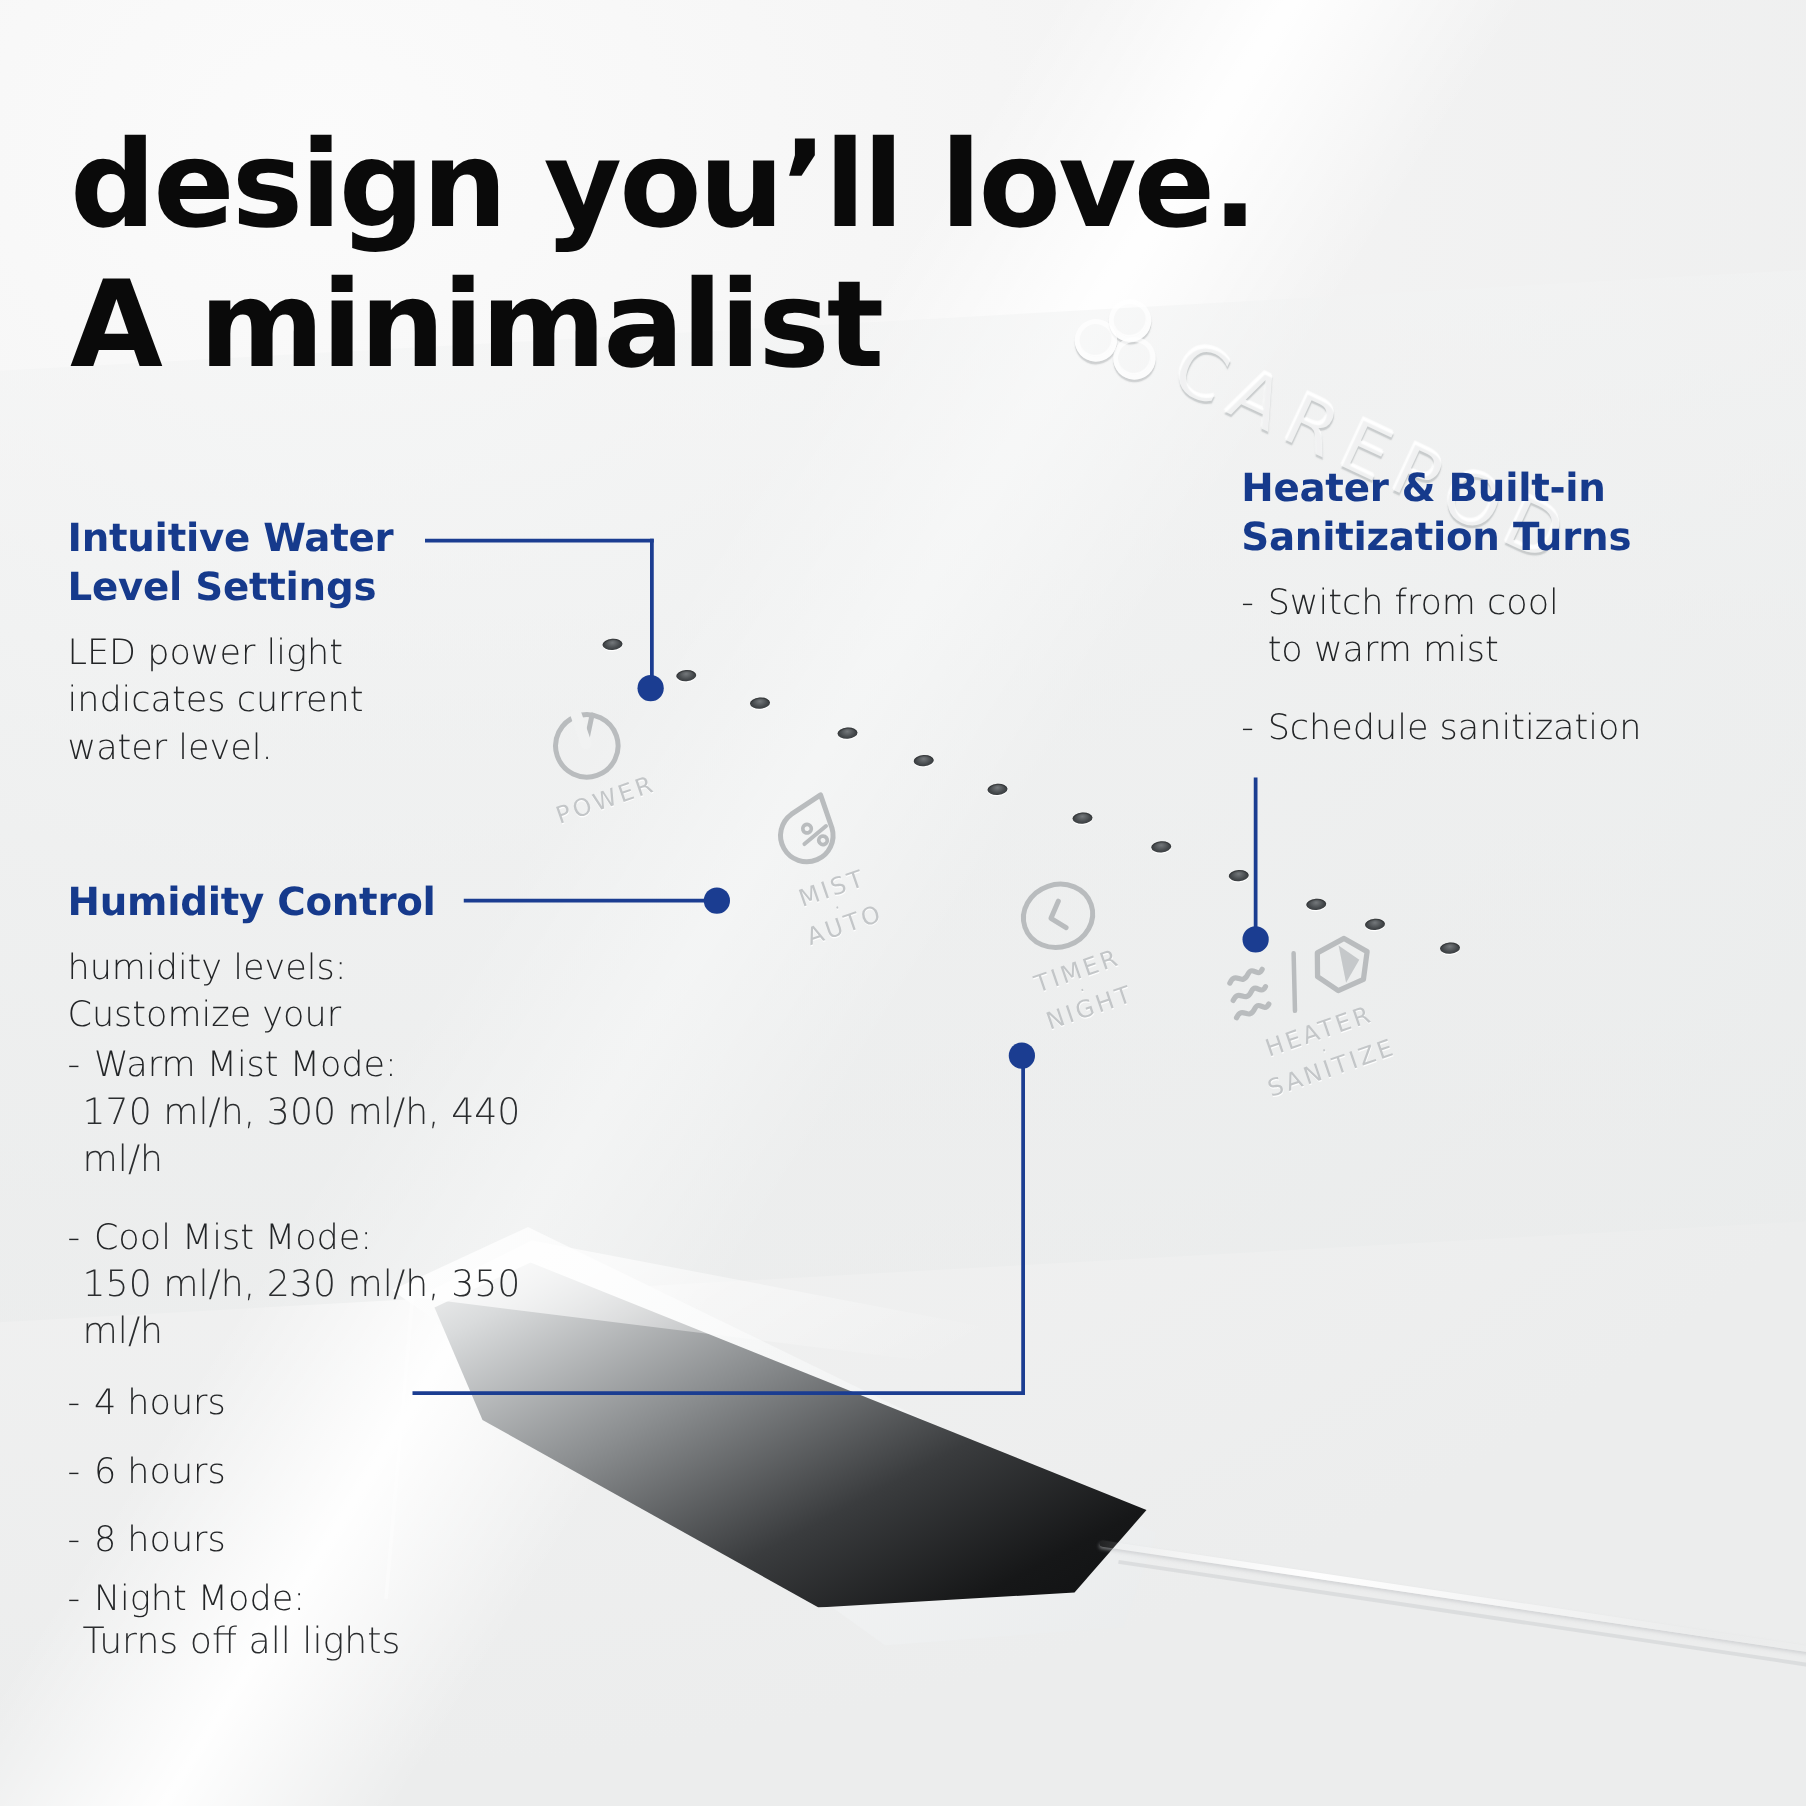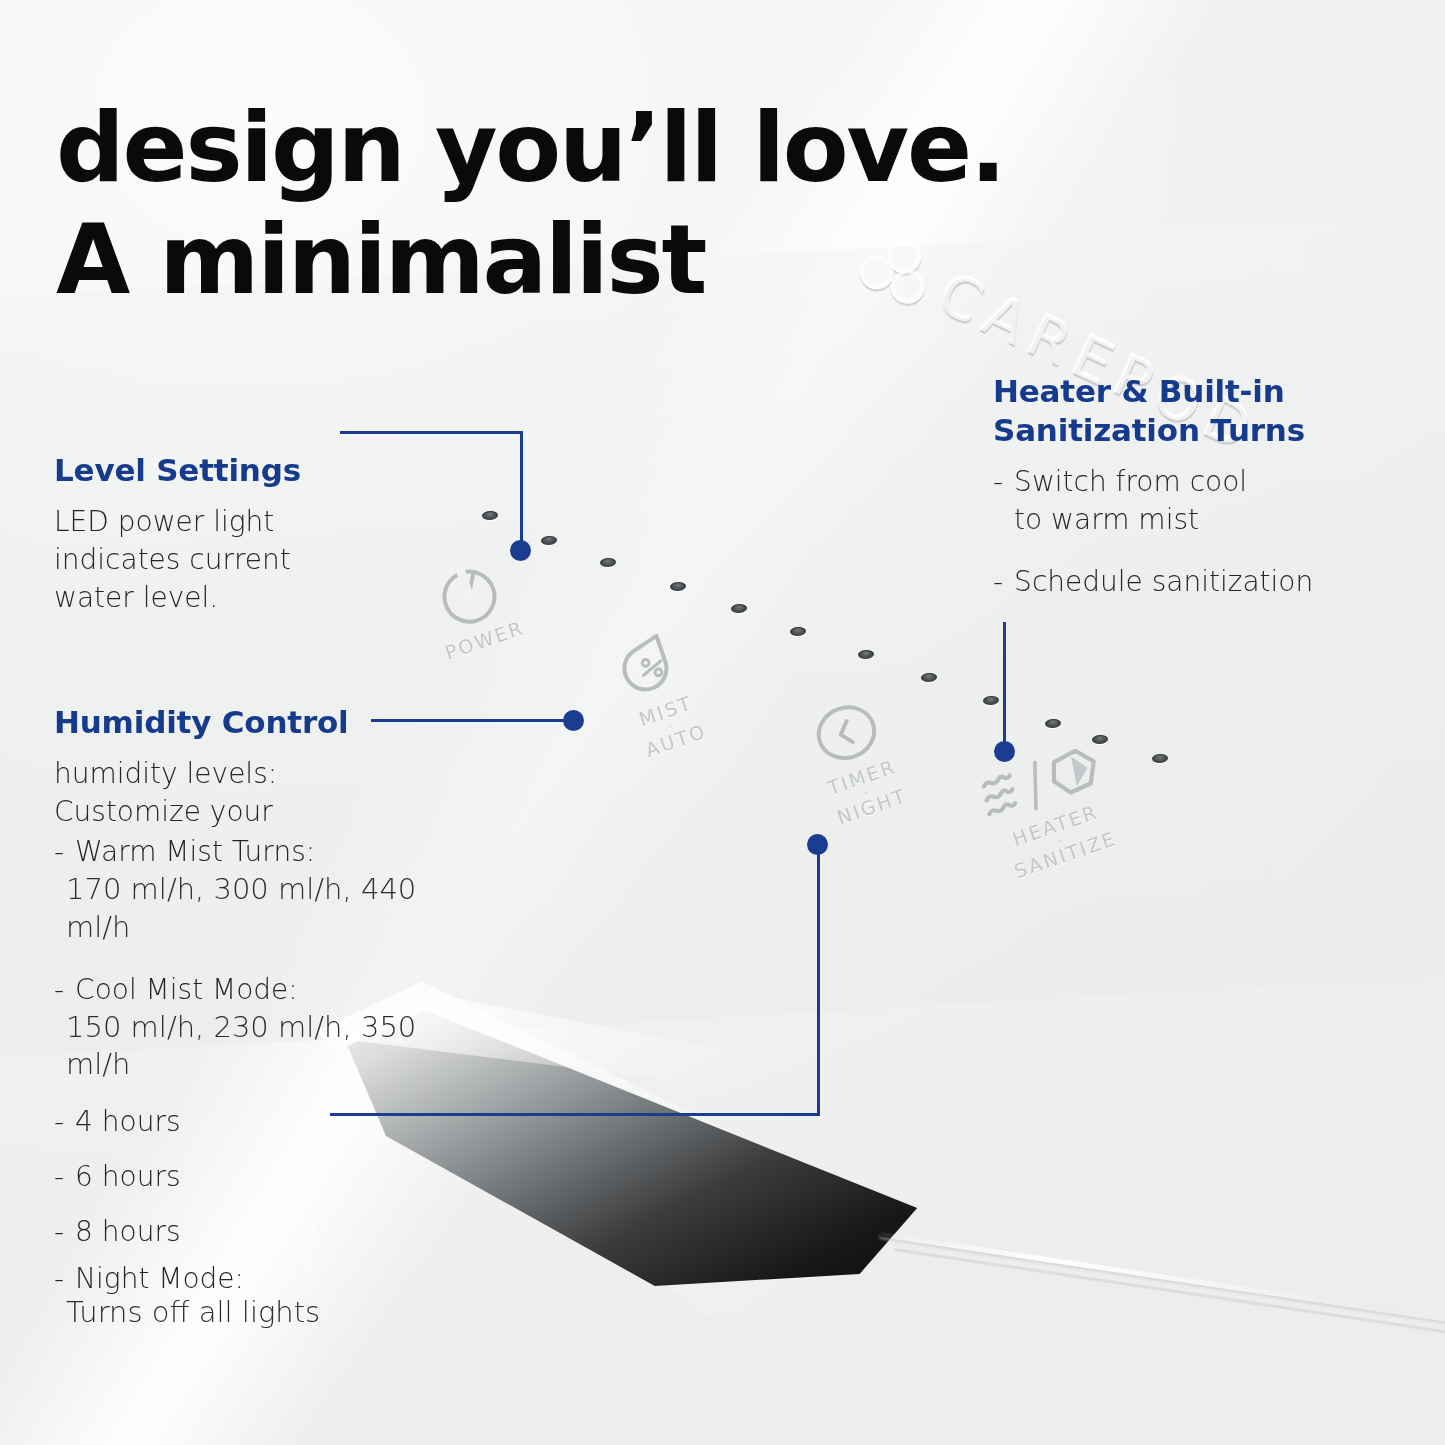--- a/index.html
+++ b/index.html
@@ -250,38 +250,38 @@
 
   <div class="conn h" style="left:330px;top:1113px;width:490px;"></div>
   <div class="conn v" style="left:817px;top:845px;height:270px;"></div>
   <div class="conn-dot" style="left:807px;top:834px;"></div>
 
   <div class="conn v" style="left:1003px;top:622px;height:126px;"></div>
   <div class="conn-dot" style="left:994px;top:741px;"></div>
 
   <div class="callout" style="left:54px;top:412px;width:310px;">
     <div class="c-title h-blue">
-      <br>
+      <span>Intuitive Water</span><br>
       <span>Level Settings</span>
     </div>
     <div class="c-body">
       <div>LED power light</div>
       <div>indicates current</div>
       <div>water level.</div>
     </div>
   </div>
 
   <div class="callout" style="left:54px;top:703px;width:430px;">
     <div class="c-title h-blue">Humidity Control</div>
     <div class="c-body">
       <div>humidity levels:</div>
       <div>Customize your</div>
       <div class="li">
         <span class="dash">-</span>
-        <span>Warm Mist Turns:</span>
+        <span>Warm Mist Mode:</span>
       </div>
       <div class="c-sub">170 ml/h, 300 ml/h, 440 ml/h</div>
       <div class="sp"></div>
       <div class="li">
         <span class="dash">-</span>
         <span>Cool Mist Mode:</span>
       </div>
       <div class="c-sub">150 ml/h, 230 ml/h, 350 ml/h</div>
     </div>
   </div>

